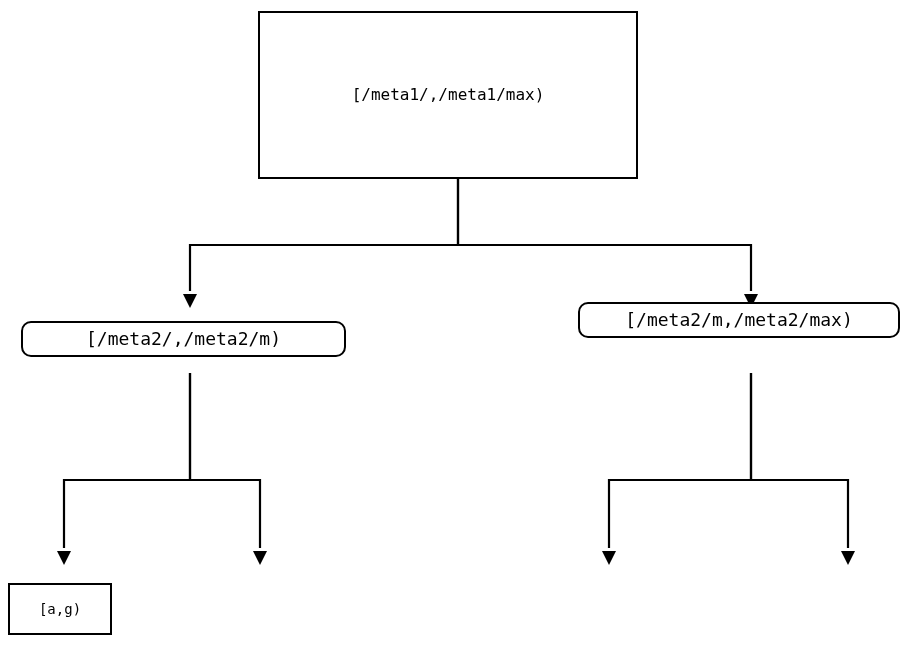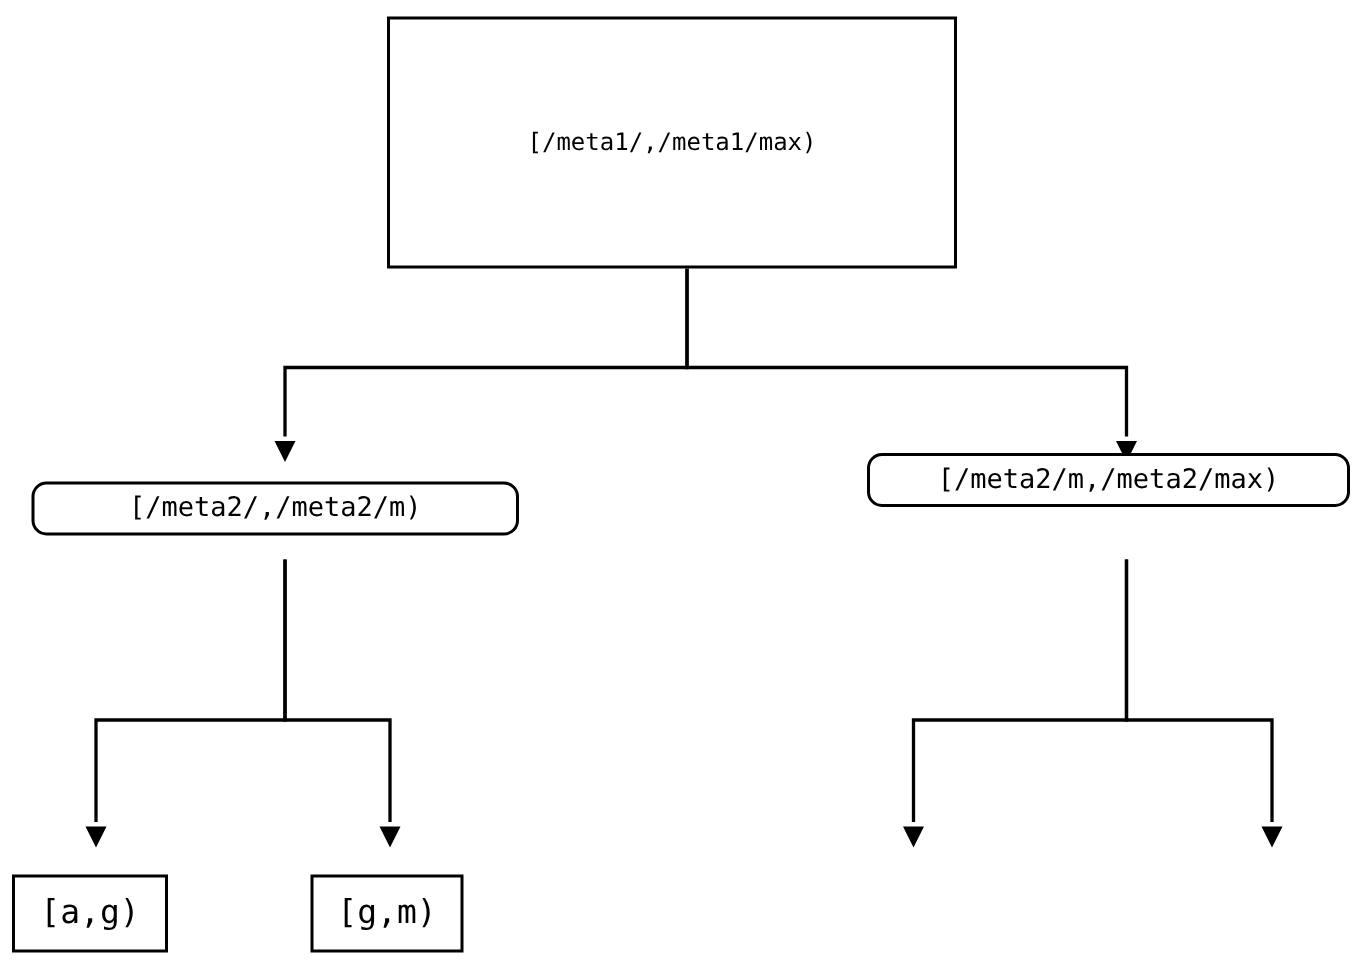--- a/index.html
+++ b/index.html
@@ -62,21 +62,21 @@
   }
   #node-meta2-high {
     left: 578px;
     top: 302px;
     width: 322px;
   }
 
   
   .node-leaf {
     height: 52px;
-    font-size: 22px;
+    font-size: 14px;
     align-items: center;
   }
   #node-leaf-ag   { left: 8px;   top: 583px; width: 104px; }
   #node-leaf-gm   { left: 207px; top: 583px; width: 102px; }
   #node-leaf-ms   { left: 553px; top: 583px; width: 102px; }
   #node-leaf-smax { left: 779px; top: 583px; width: 122px; }
 
   
   .edge-layer {
     position: absolute;
@@ -133,19 +133,16 @@
   </div>
 
   <div class="node node-mid" id="node-meta2-high">
     <span class="node-label">[/meta2/m,/meta2/max)</span>
   </div>
 
   <div class="node node-leaf" id="node-leaf-ag">
     <span class="node-label">[a,g)</span>
   </div>
 
-  <div class="node node-leaf" id="node-leaf-gm">
-    <span class="node-label">[g,m)</span>
-  </div>
 
 
 
 </div>
 
 </body></html>

